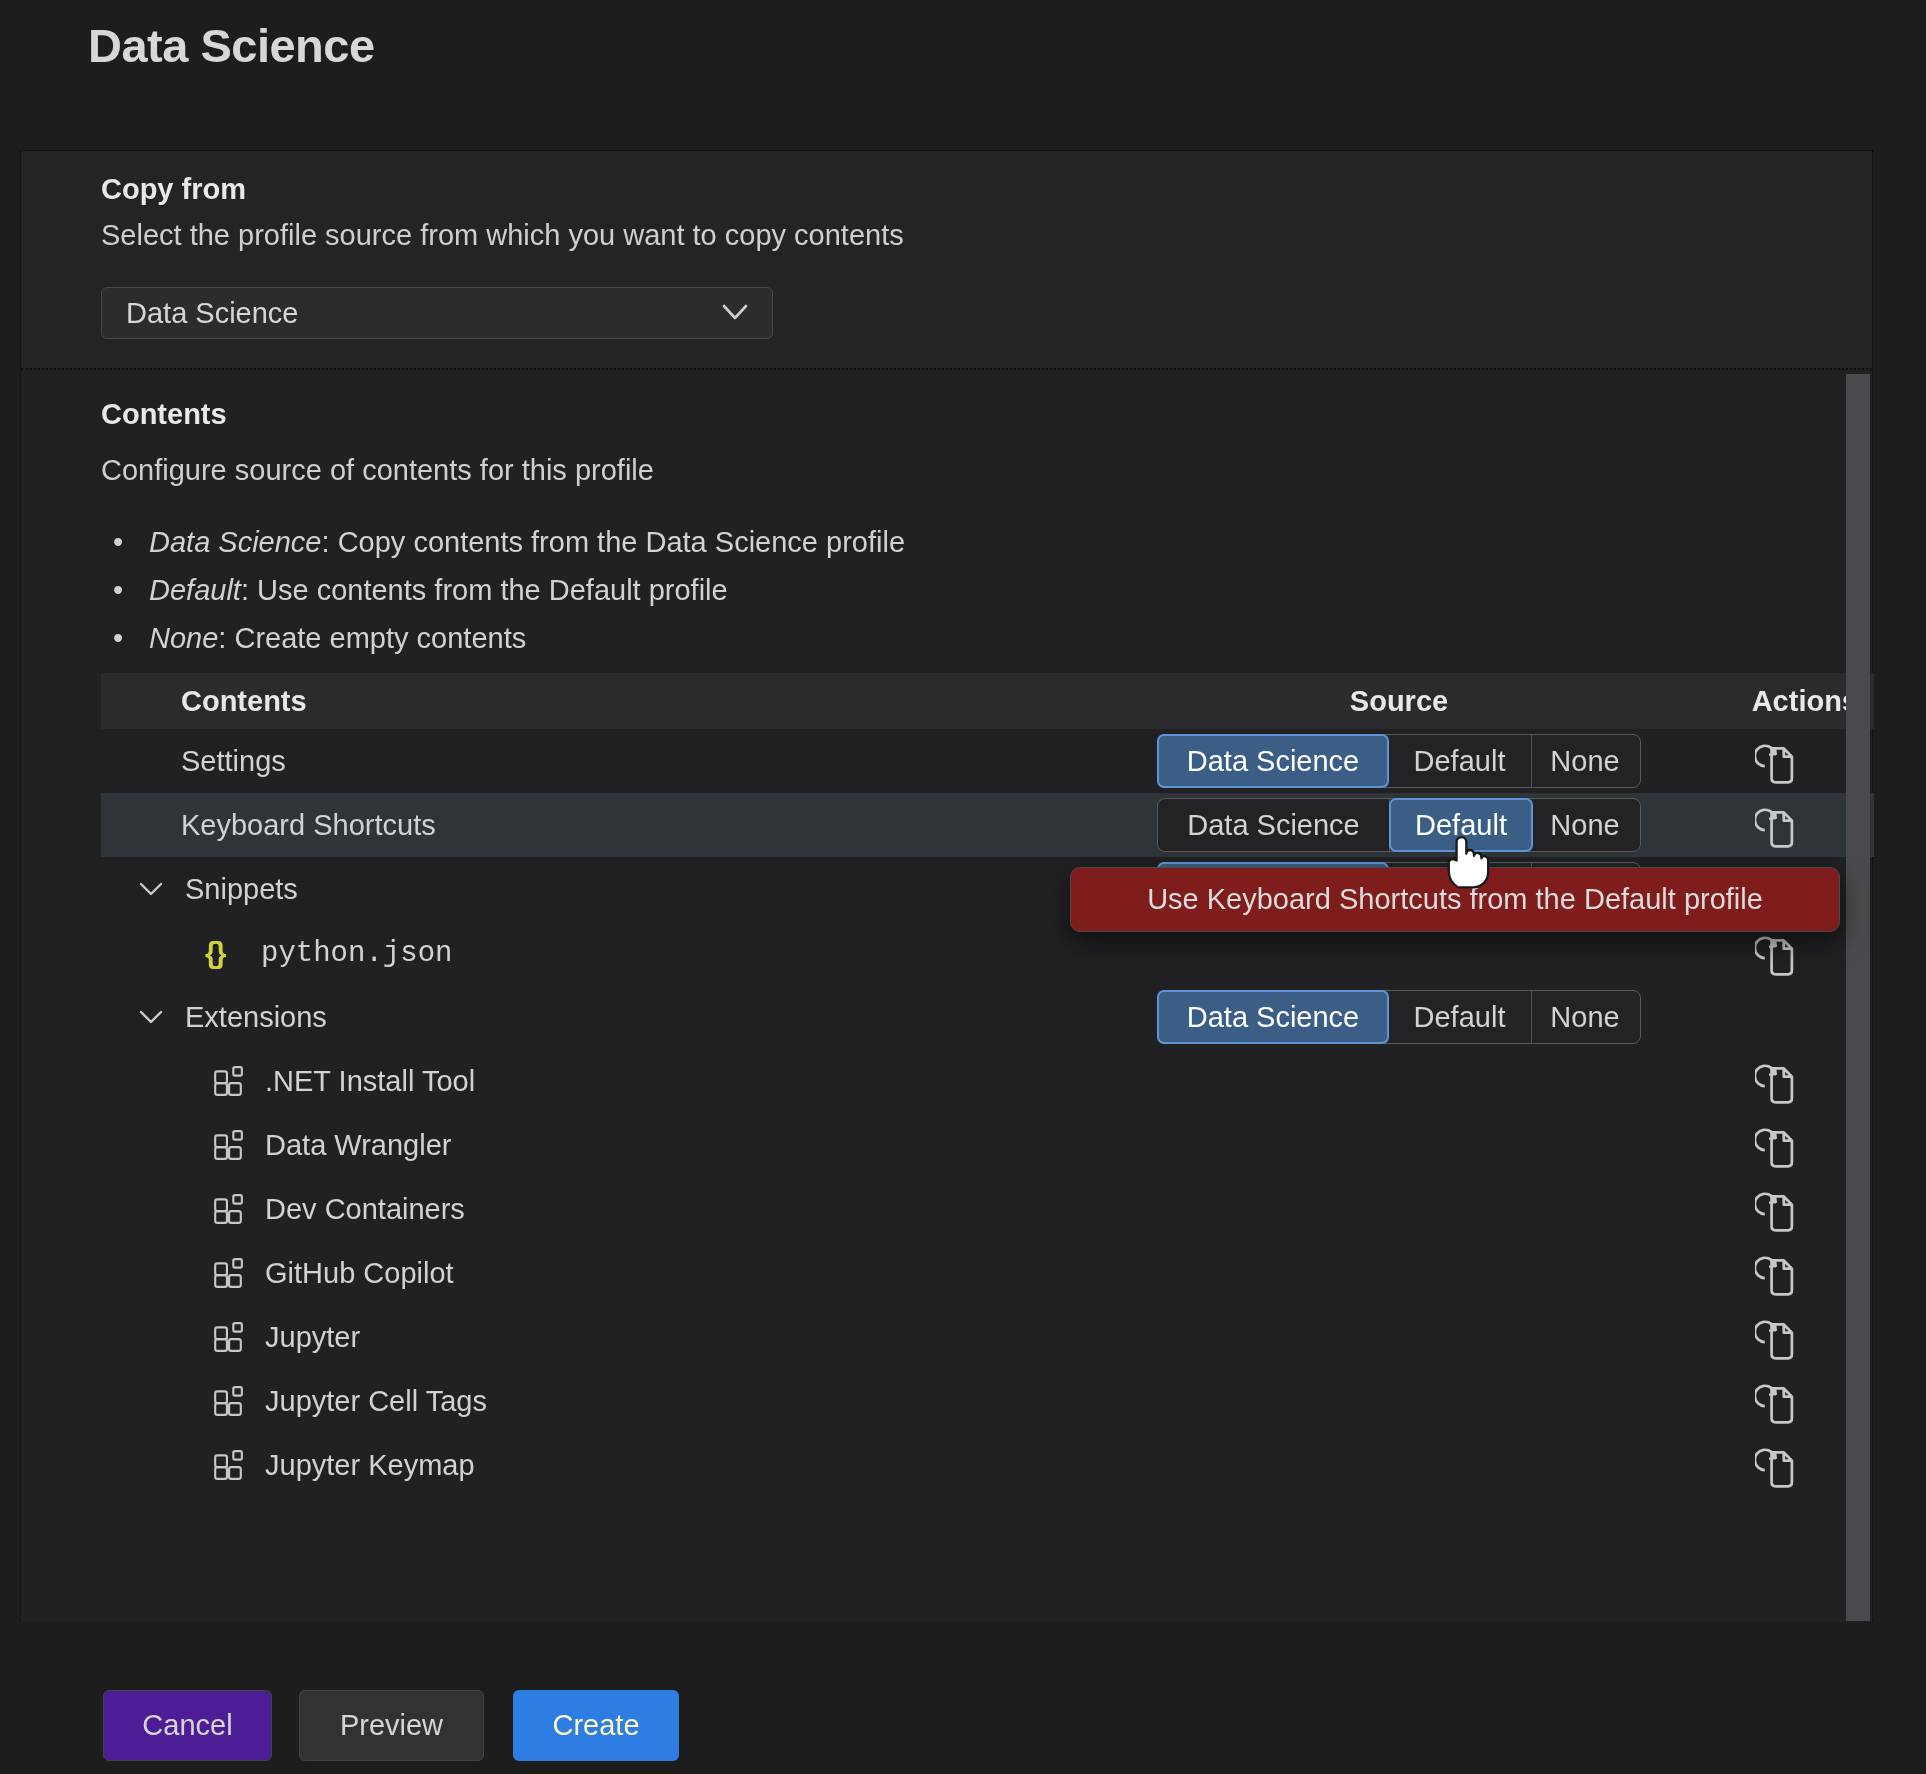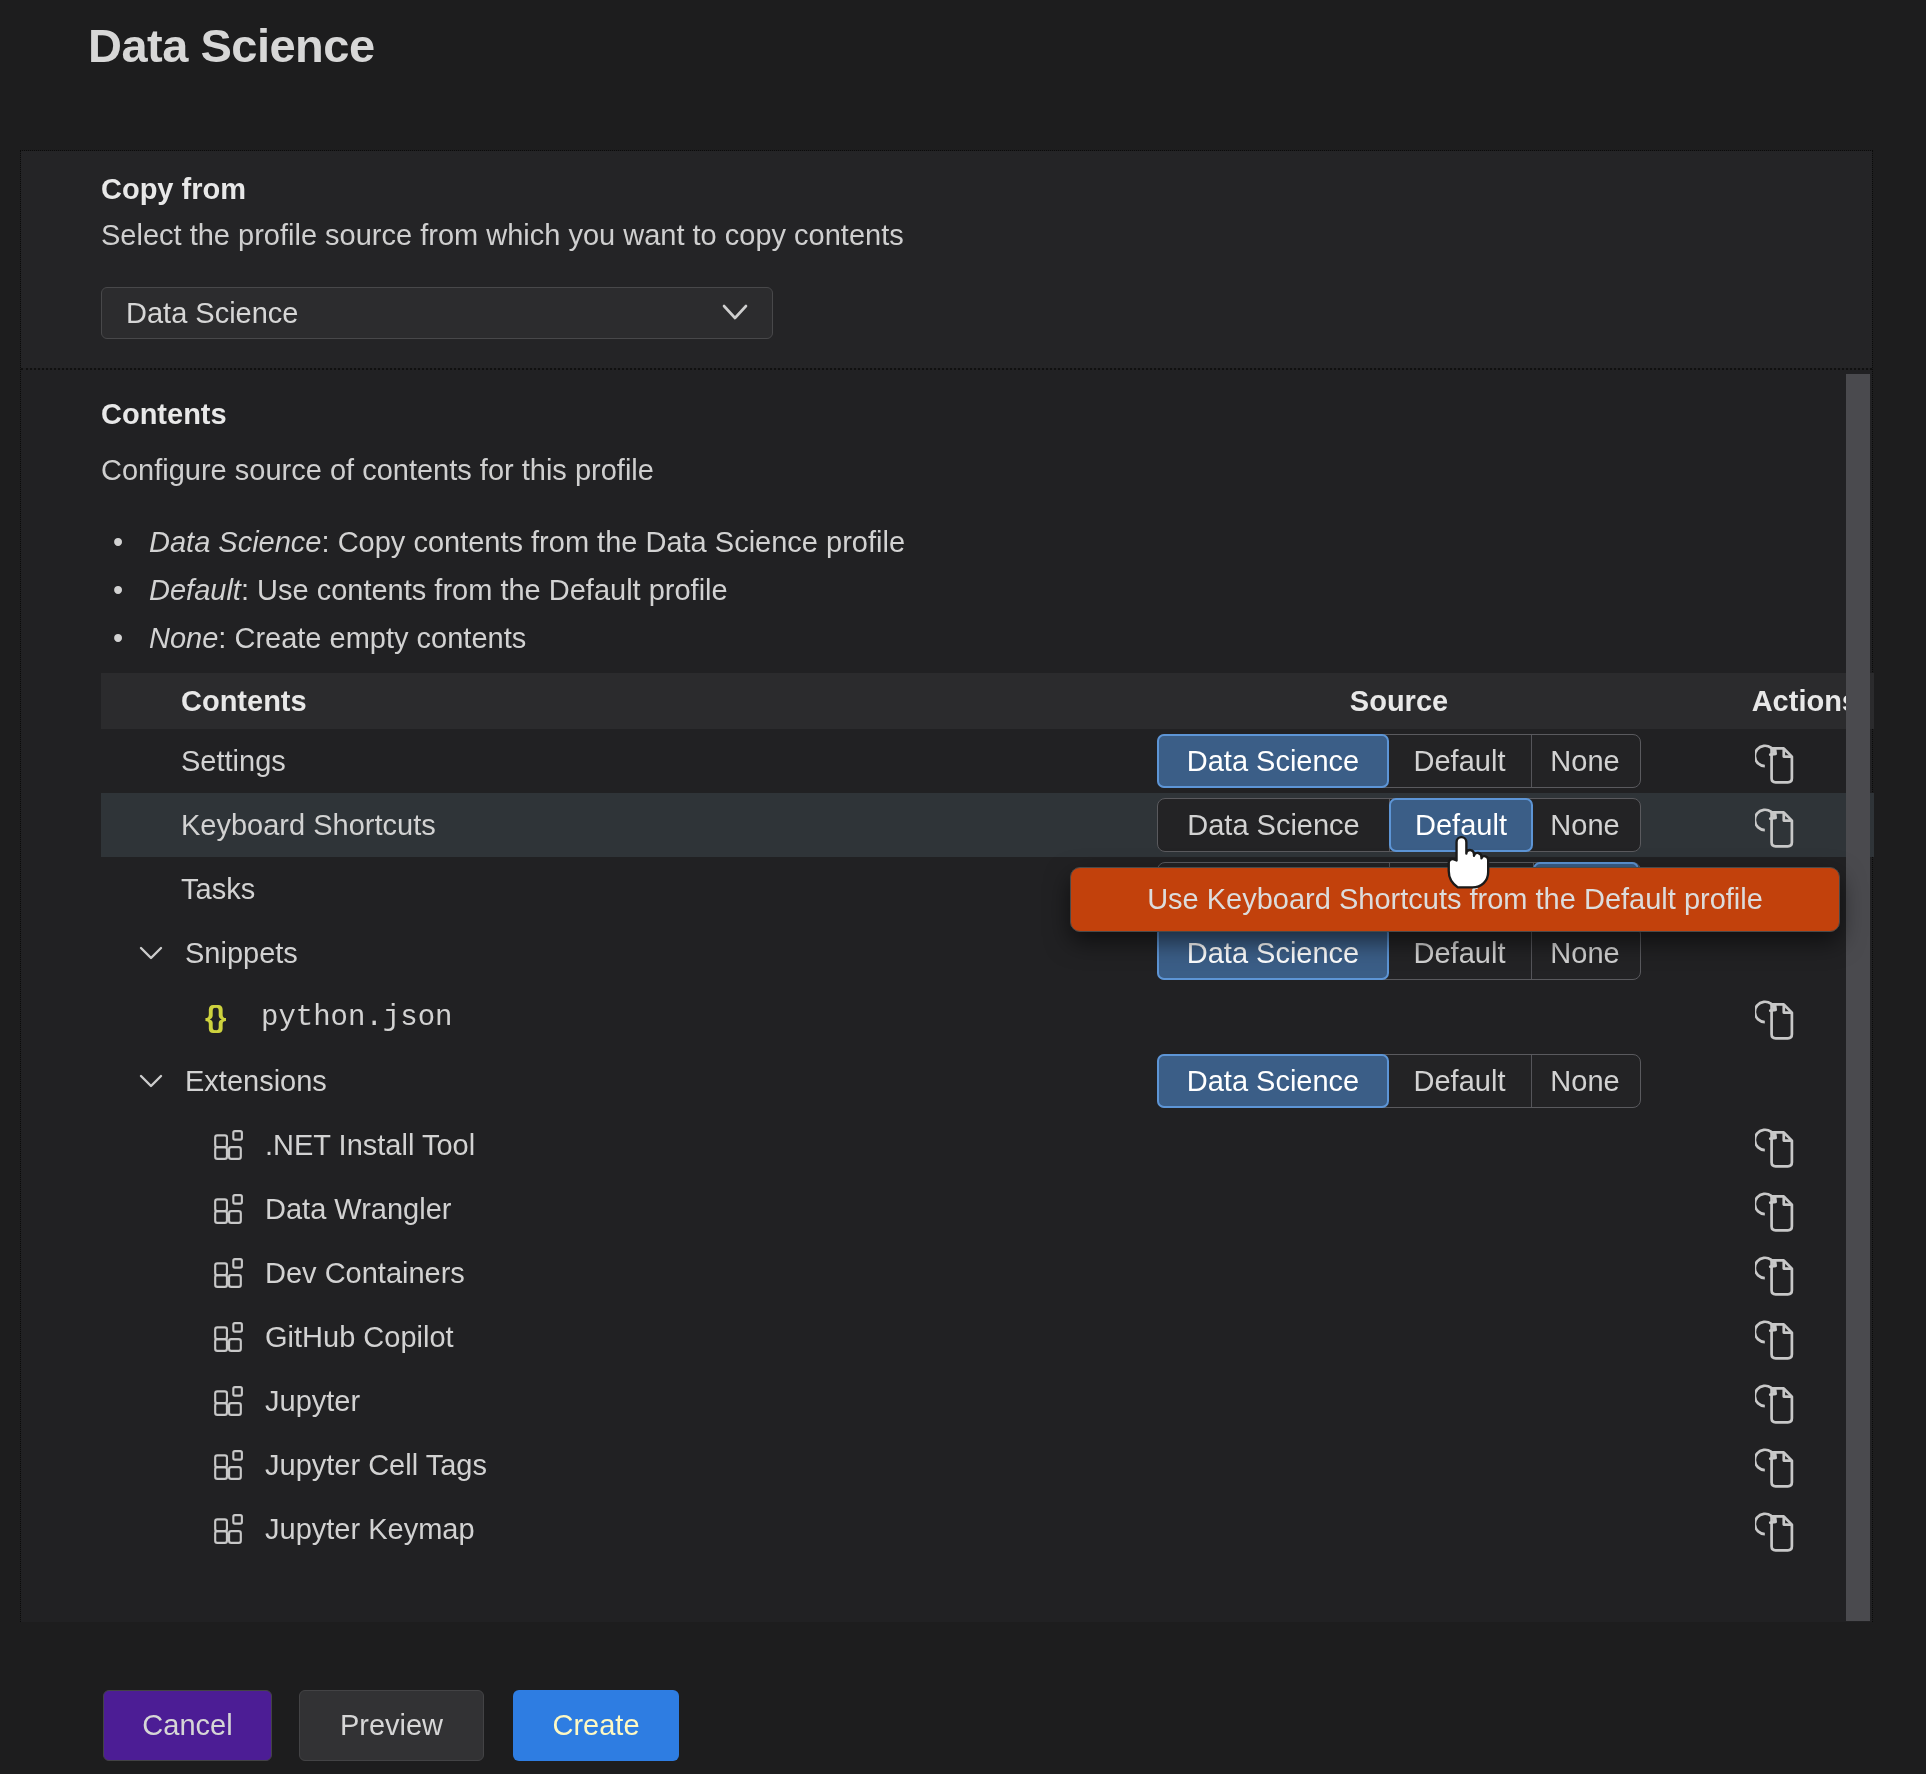--- a/index.html
+++ b/index.html
@@ -66,21 +66,21 @@
   .seg-0 { width:232px; } .seg-1 { width:144px; } .seg-2 { width:106px; }
   .segment.selected { background:#3b5e87; border:2px solid #5d95d6; border-radius:7px;
                       margin:-1px; color:#ffffff; z-index:1; }
   .segment.selected + .segment { border-left:none; }
 
   .action-btn { position:absolute; left:1652px; top:9px; width:48px; height:48px;
                 display:flex; align-items:center; justify-content:center; cursor:pointer; }
 
   
   #tooltip { position:absolute; left:1070px; top:867px; width:770px; height:65px; z-index:30;
-             background:#c2410c; border:1px solid #4a4a4a; border-radius:10px;
+             background:#7f1d1d; border:1px solid #4a4a4a; border-radius:10px;
              box-shadow:0 10px 24px rgba(0,0,0,.55);
              display:flex; align-items:center; justify-content:center;
              font-size:29px; color:#dcdcdc; }
 
   
   #scrollbar-thumb { position:absolute; left:1846px; top:374px; width:24px; height:1247px;
                      background:#4a4a4e; z-index:5; }
 
   
   #cursor { position:absolute; left:1440px; top:831px; z-index:40; pointer-events:none; }
@@ -170,38 +170,20 @@
               <svg width="44" height="46" viewBox="0 0 32 34">
                 <g fill="none" stroke="#c8c8c8" stroke-width="2" stroke-linejoin="round">
                   <path d="M12 7 H21 L27 13 V29 Q27 32 24 32 H15 Q12 32 12 29 Z"></path>
                   <path d="M21 7 V13 H27"></path>
                   <path d="M7 20 A7.5 7.5 0 1 1 14.5 11"></path>
                   <path d="M14.5 7 L15 11 L11 11.5" stroke-linecap="round"></path>
                 </g>
               </svg>
             </span>
           </div>
-          <div class="row ind-item">
-            <span class="label">Tasks</span>
-            <div class="segmented">
-              <span class="segment seg-0">Data Science</span>
-              <span class="segment seg-1">Default</span>
-              <span class="segment seg-2 selected">None</span>
-            </div>
-            <span class="action-btn">
-              <svg width="44" height="46" viewBox="0 0 32 34">
-                <g fill="none" stroke="#c8c8c8" stroke-width="2" stroke-linejoin="round">
-                  <path d="M12 7 H21 L27 13 V29 Q27 32 24 32 H15 Q12 32 12 29 Z"></path>
-                  <path d="M21 7 V13 H27"></path>
-                  <path d="M7 20 A7.5 7.5 0 1 1 14.5 11"></path>
-                  <path d="M14.5 7 L15 11 L11 11.5" stroke-linecap="round"></path>
-                </g>
-              </svg>
-            </span>
-          </div>
           <div class="row ind-group">
             <span class="twistie">
               <svg width="28" height="18" viewBox="0 0 28 18">
                 <path d="M4 4 L14 14 L24 4" fill="none" stroke="#cccccc" stroke-width="2.4" stroke-linecap="round" stroke-linejoin="round"></path>
               </svg>
             </span>
             <span class="label">Snippets</span>
             <div class="segmented">
               <span class="segment seg-0 selected">Data Science</span>
               <span class="segment seg-1">Default</span>

